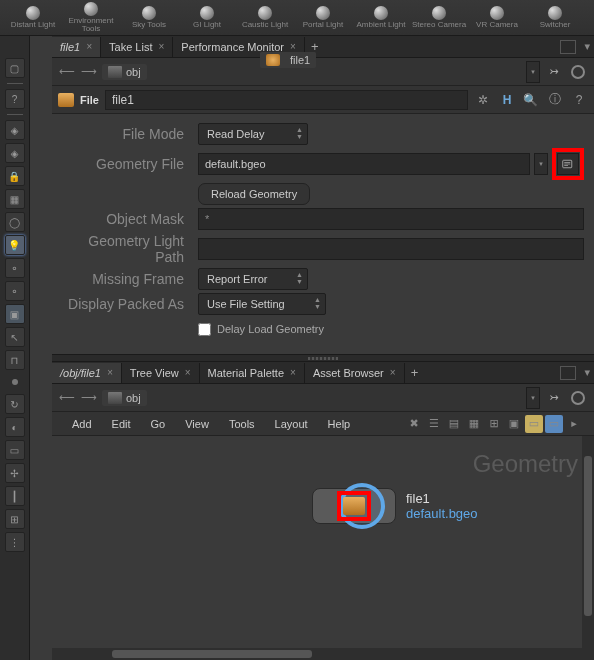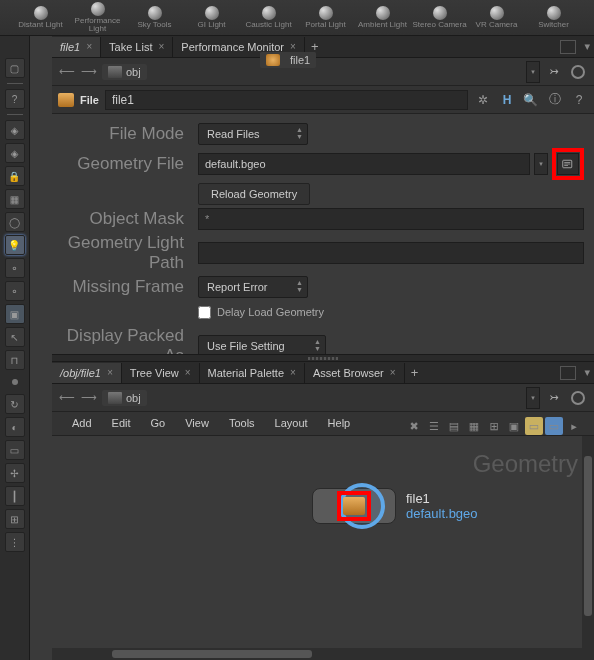--- a/index.html
+++ b/index.html
@@ -1,20 +1,20 @@
 <!DOCTYPE html>
 <html><head>
 <meta charset="utf-8">
 <style>
 * { box-sizing: border-box; margin: 0; padding: 0; font-family: -apple-system, "Segoe UI", Arial, sans-serif; }
 body { background: #3a3a3a; color: #c0c0c0; font-size: 11px; width: 594px; height: 660px; overflow: hidden; }
 .app { display: flex; flex-direction: column; height: 100%; }
 
 
-.shelf { height: 36px; background: linear-gradient(#383838,#303030); display: flex; align-items: center; gap: 0; padding: 0 12px; border-bottom: 1px solid #1a1a1a; }
+.shelf { height: 36px; background: linear-gradient(#383838,#303030); display: flex; align-items: center; gap: 0; padding: 0 4px; border-bottom: 1px solid #1a1a1a; }
 .shelf-item { display: flex; flex-direction: column; align-items: center; justify-content: center; width: 58px; height: 34px; font-size: 8px; color: #888; cursor: pointer; }
 .shelf-item .ico { width: 14px; height: 14px; border-radius: 50%; background: radial-gradient(circle at 30% 30%, #ddd, #555); margin-bottom: 1px; }
 .shelf-item span { text-align: center; line-height: 1; }
 
 
 .body-row { display: flex; flex: 1; min-height: 0; }
 
 .left-tools { width: 30px; background: #2d2d2d; border-right: 1px solid #1a1a1a; display: flex; flex-direction: column; align-items: center; padding-top: 22px; gap: 3px; }
 .tool-btn { width: 20px; height: 20px; background: #3a3a3a; border: 1px solid #222; border-radius: 2px; cursor: pointer; display:flex; align-items:center; justify-content:center; font-size:10px; color:#999;}
 .tool-btn.active { background: #4a5560; }
@@ -47,40 +47,40 @@
 
 .file-header { height: 28px; background: #333; display: flex; align-items: center; padding: 0 6px; gap: 6px; border-bottom:1px solid #222;}
 .file-header .ico { width: 16px; height: 14px; background: linear-gradient(#e8b060,#b07020); border-radius:2px;}
 .file-header .lbl { font-weight: bold; color: #ddd; }
 .file-header input { flex: 1; height: 20px; background: #2a2a2a; border: 1px solid #1f1f1f; color: #ccc; padding: 0 6px; font-size: 12px; }
 .hdr-btn { width: 18px; height: 18px; display:flex; align-items:center; justify-content:center; color:#999; cursor:pointer; font-size:12px;}
 
 
 .params { flex: 1; overflow: auto; background: #3a3a3a; padding: 6px 10px 10px 10px; }
 .prow { display: flex; align-items: center; margin: 3px 0; min-height: 22px; gap: 6px;}
-.prow .plabel { width: 130px; text-align: right; color: #888; font-size: 17px; padding-right: 8px;}
+.prow .plabel { width: 130px; text-align: right; color: #888; font-size: 14px; padding-right: 8px;}
 .prow .pcontrol { flex: 1; display: flex; align-items: center; gap: 4px;}
 .dropdown { height: 22px; background: #2e2e2e; border: 1px solid #1d1d1d; border-radius: 2px; display: flex; align-items: center; padding: 0 8px; color: #ccc; min-width: 110px; position:relative; cursor:pointer;}
 .dropdown.wide { flex: 1; }
 .dropdown .arrows { position: absolute; right: 4px; top: 2px; font-size: 7px; line-height: 7px; color: #888;}
 .txt-input { height: 22px; background: #2a2a2a; border: 1px solid #1d1d1d; color: #ccc; padding: 0 6px; flex:1; font-size:11px;}
 .txt-input.dark { color: #888; }
 .mini-dd { width: 14px; height: 22px; background: #2e2e2e; border: 1px solid #1d1d1d; display:flex; align-items:center; justify-content:center; font-size:7px; color:#888; cursor:pointer;}
 .file-browse { width: 22px; height: 22px; background: #2e2e2e; border: 1px solid #1d1d1d; display:flex; align-items:center; justify-content:center; cursor:pointer;}
 .file-browse svg { width: 12px; height: 12px;}
 .red-highlight { border: 4px solid #ff0000; padding:1px; }
-.btn { height: 22px; padding: 0 12px; background: #333; border: 1px solid #222; border-radius: 2px; color: #ccc; cursor: pointer; display:flex; align-items:center;}
+.btn { height: 22px; padding: 0 12px; background: #333; border: 1px solid #222; border-radius: 7px; color: #ccc; cursor: pointer; display:flex; align-items:center;}
 .checkbox-row { display: flex; align-items: center; gap: 6px; color: #aaa; font-size: 11px;}
 .checkbox-row input[type=checkbox] { width: 13px; height: 13px; accent-color: #555;}
 
 
 .splitter { height: 8px; background: #2a2a2a; border-top: 1px solid #1a1a1a; border-bottom: 1px solid #1a1a1a; cursor: row-resize; display:flex; align-items:center; justify-content:center;}
 .splitter .grip { width: 30px; height: 3px; background: repeating-linear-gradient(90deg,#555,#555 2px,#333 2px,#333 4px);}
 
-.menubar { height: 24px; background: #333; display: flex; align-items: flex-end; padding: 0 10px; gap: 0; border-bottom:1px solid #222;}
+.menubar { height: 24px; background: #333; display: flex; align-items: center; padding: 0 10px; gap: 0; border-bottom:1px solid #222;}
 .menubar .mbtn { padding: 0 10px; color: #ccc; cursor: pointer; height:24px; display:flex; align-items:center;}
 .menubar .spacer { flex: 1; }
 .menubar .ticon { width: 18px; height: 18px; margin: 0 1px; display:flex; align-items:center; justify-content:center; color:#888; cursor:pointer; font-size:11px; border-radius:2px;}
 
 .canvas { flex: 1; background: #3a3a3a; position: relative; overflow:hidden;}
 .canvas .title-wm { position: absolute; right: 16px; top: 14px; font-size: 24px; font-weight: normal; color: #5a5a5a; }
 .node { position: absolute; left: 260px; top: 52px; display: flex; align-items: center; gap: 10px;}
 .node-body { width: 84px; height: 36px; background: #5a5a5a; border: 1px solid #2a2a2a; border-radius: 8px; position: relative;}
 .node-body .ring { position: absolute; left: 26px; top: -6px; width: 46px; height: 46px; border: 4px solid #5fa8e8; border-radius: 50%; background: rgba(95,168,232,0.15);}
 .node-body .node-icon-box { position: absolute; left: 24px; top: 2px; width: 34px; height: 30px; display:flex; align-items:center; justify-content:center;}
@@ -99,21 +99,21 @@
 
 <div class="app">
 
   <div class="shelf">
     <div class="shelf-item">
         <div class="ico"></div>
         <span>Distant Light</span>
       </div>
     <div class="shelf-item">
         <div class="ico"></div>
-        <span>Performance Light</span>
+        <span>Environment Tools</span>
       </div>
     <div class="shelf-item">
         <div class="ico"></div>
         <span>Sky Tools</span>
       </div>
     <div class="shelf-item">
         <div class="ico"></div>
         <span>GI Light</span>
       </div>
     <div class="shelf-item">
@@ -219,21 +219,21 @@
         <div class="hdr-btn">🔍</div>
         <div class="hdr-btn">ⓘ</div>
         <div class="hdr-btn">?</div>
       </div>
 
       <div class="params">
         <div class="prow">
           <div class="plabel">File Mode</div>
           <div class="pcontrol">
             <div class="dropdown">
-                <span>Read Files</span>
+                <span>Read Delay</span>
                 <div class="arrows">▲<br>▼</div>
               </div>
           </div>
         </div>
         <div class="prow">
           <div class="plabel">Geometry File</div>
           <div class="pcontrol">
             <input class="txt-input" value="default.bgeo" style="">
             <div class="mini-dd">▾</div>
             <span class="red-highlight">
@@ -267,35 +267,35 @@
         <div class="prow">
           <div class="plabel">Missing Frame</div>
           <div class="pcontrol">
               <div class="dropdown">
                 <span>Report Error</span>
                 <div class="arrows">▲<br>▼</div>
               </div>
             </div>
         </div>
         <div class="prow">
+          <div class="plabel">Display Packed As</div>
+          <div class="pcontrol">
+              <div class="dropdown" style="min-width:128px;">
+                <span>Use File Setting</span>
+                <div class="arrows">▲<br>▼</div>
+              </div>
+            </div>
+        </div>
+        <div class="prow">
           <div class="plabel"></div>
           <div class="pcontrol">
               <label class="checkbox-row">
                 <input type="checkbox" style="">
                 <span>Delay Load Geometry</span>
               </label>
-            </div>
-        </div>
-        <div class="prow">
-          <div class="plabel">Display Packed As</div>
-          <div class="pcontrol">
-              <div class="dropdown" style="min-width:128px;">
-                <span>Use File Setting</span>
-                <div class="arrows">▲<br>▼</div>
-              </div>
             </div>
         </div>
 
       </div>
 
       <div class="splitter">
           <div class="grip"></div>
         </div>
 
       <div class="tabstrip">

